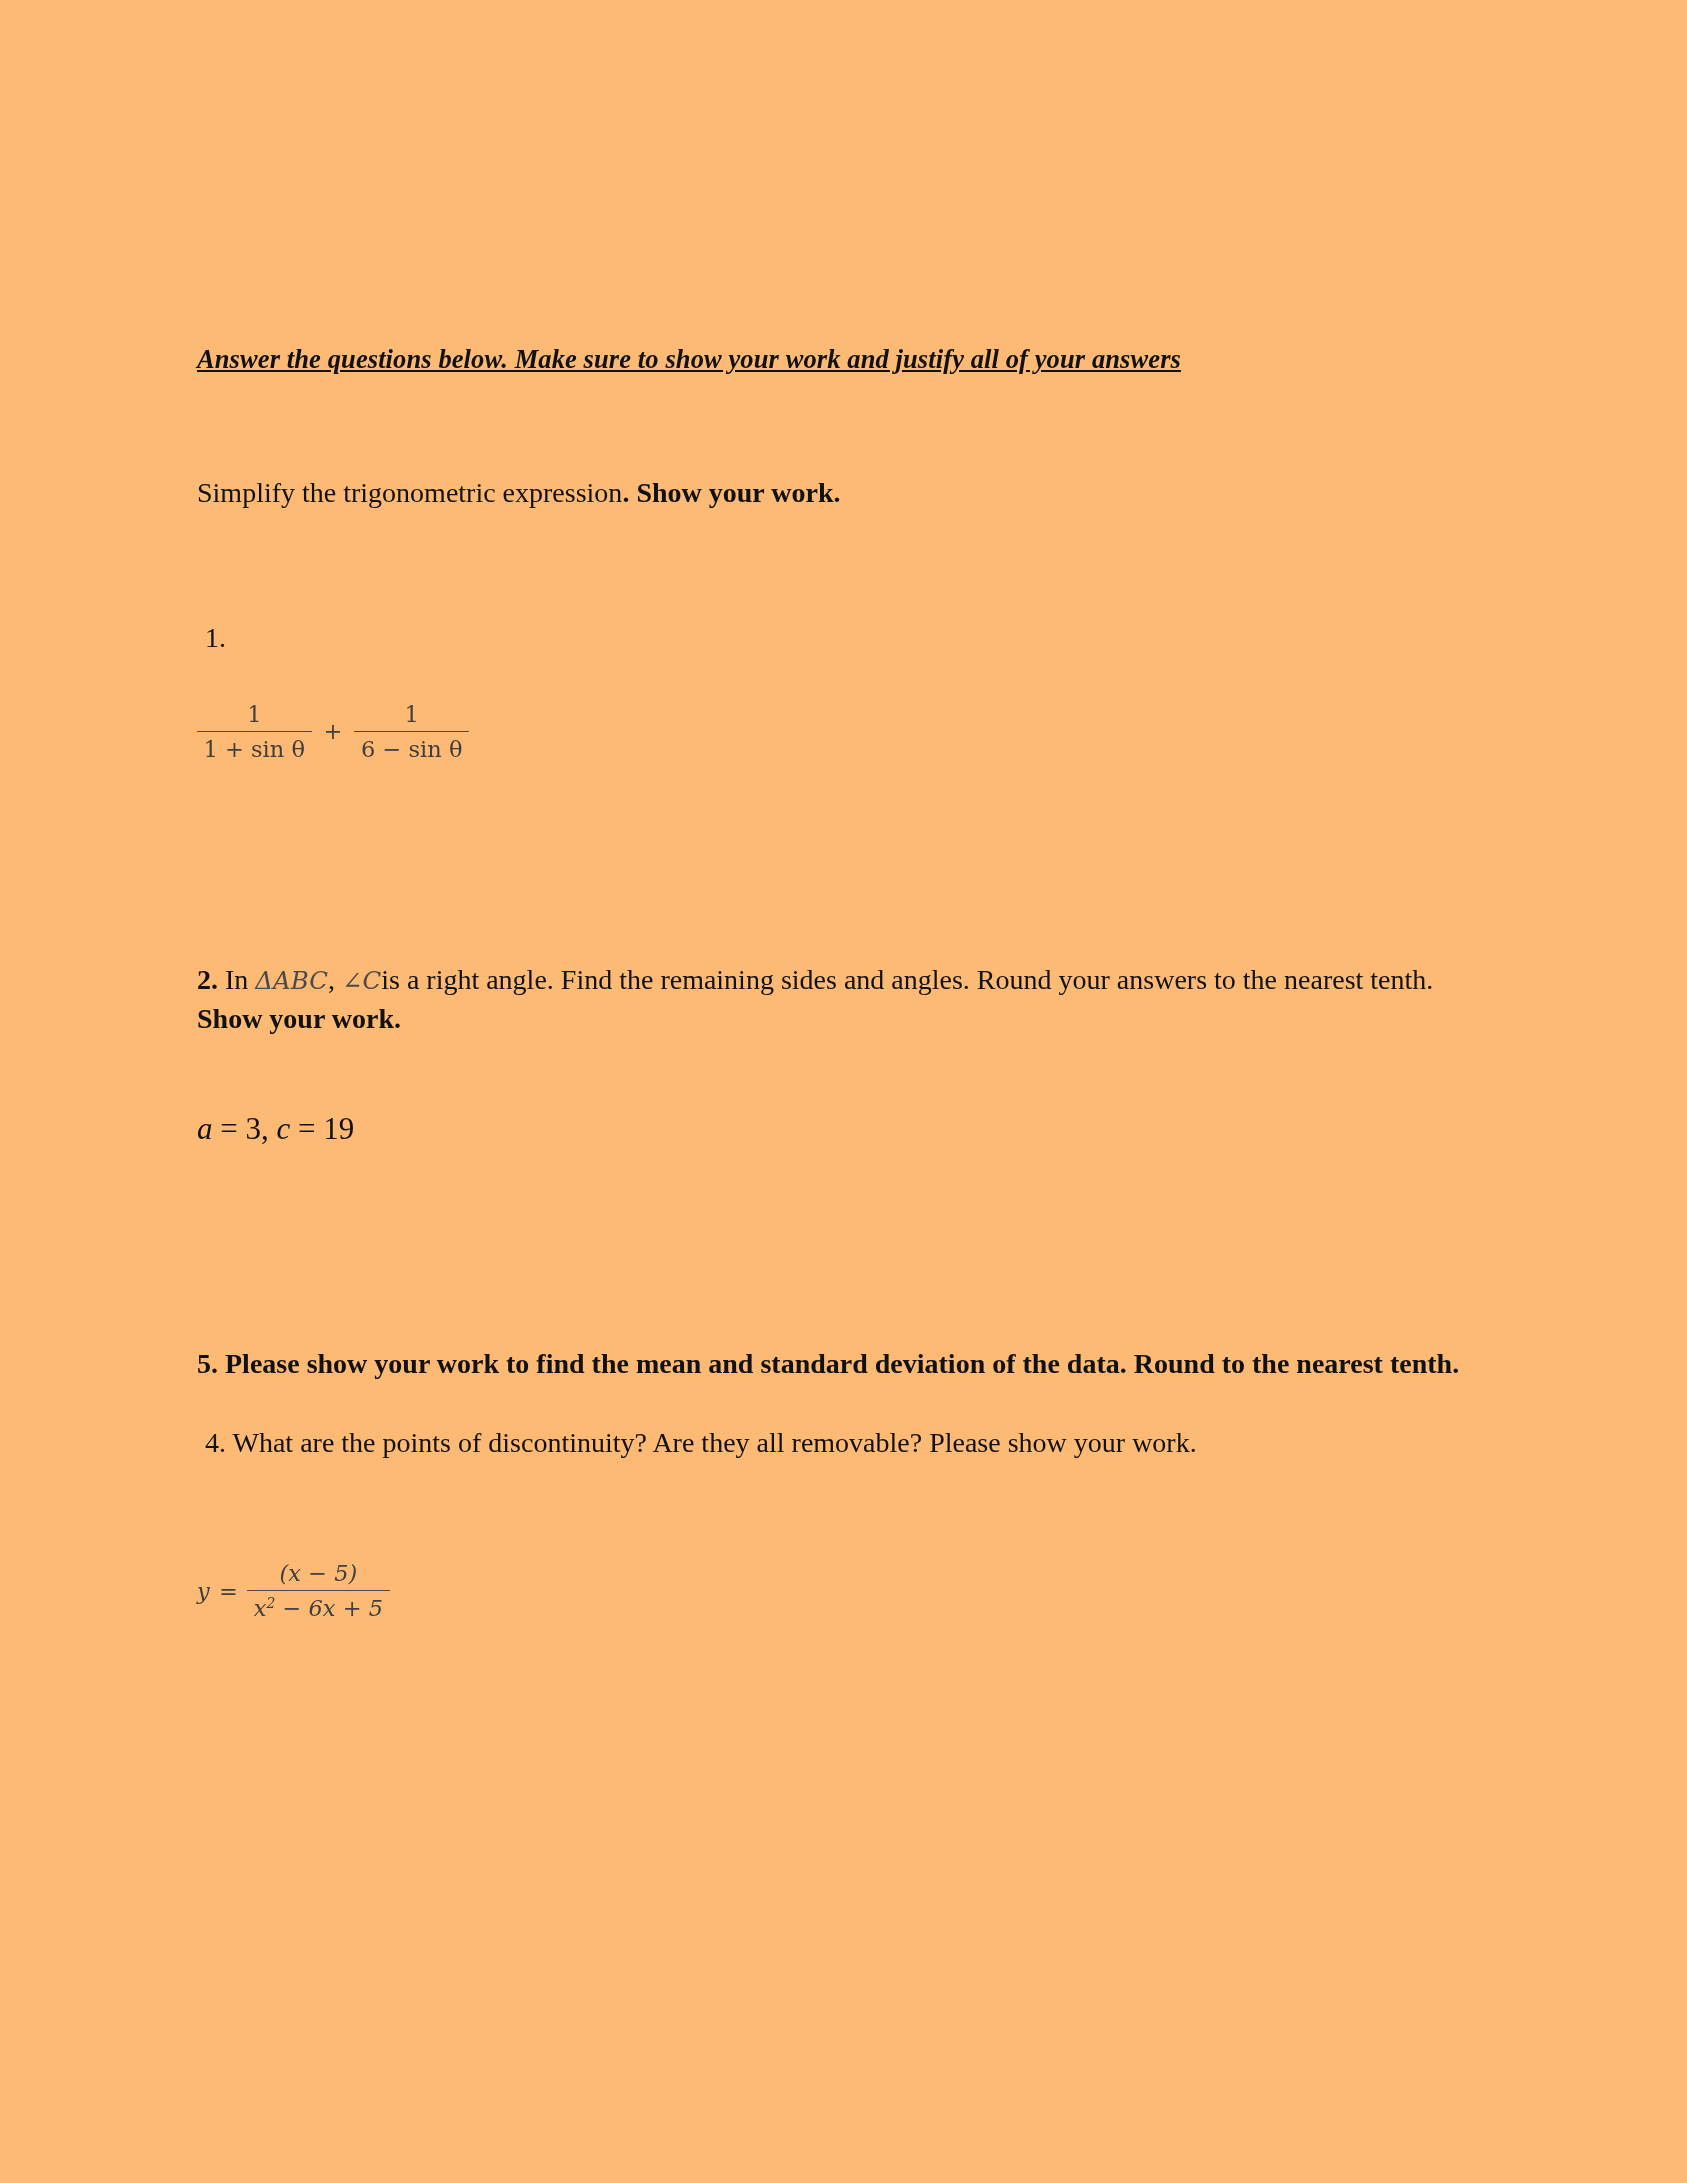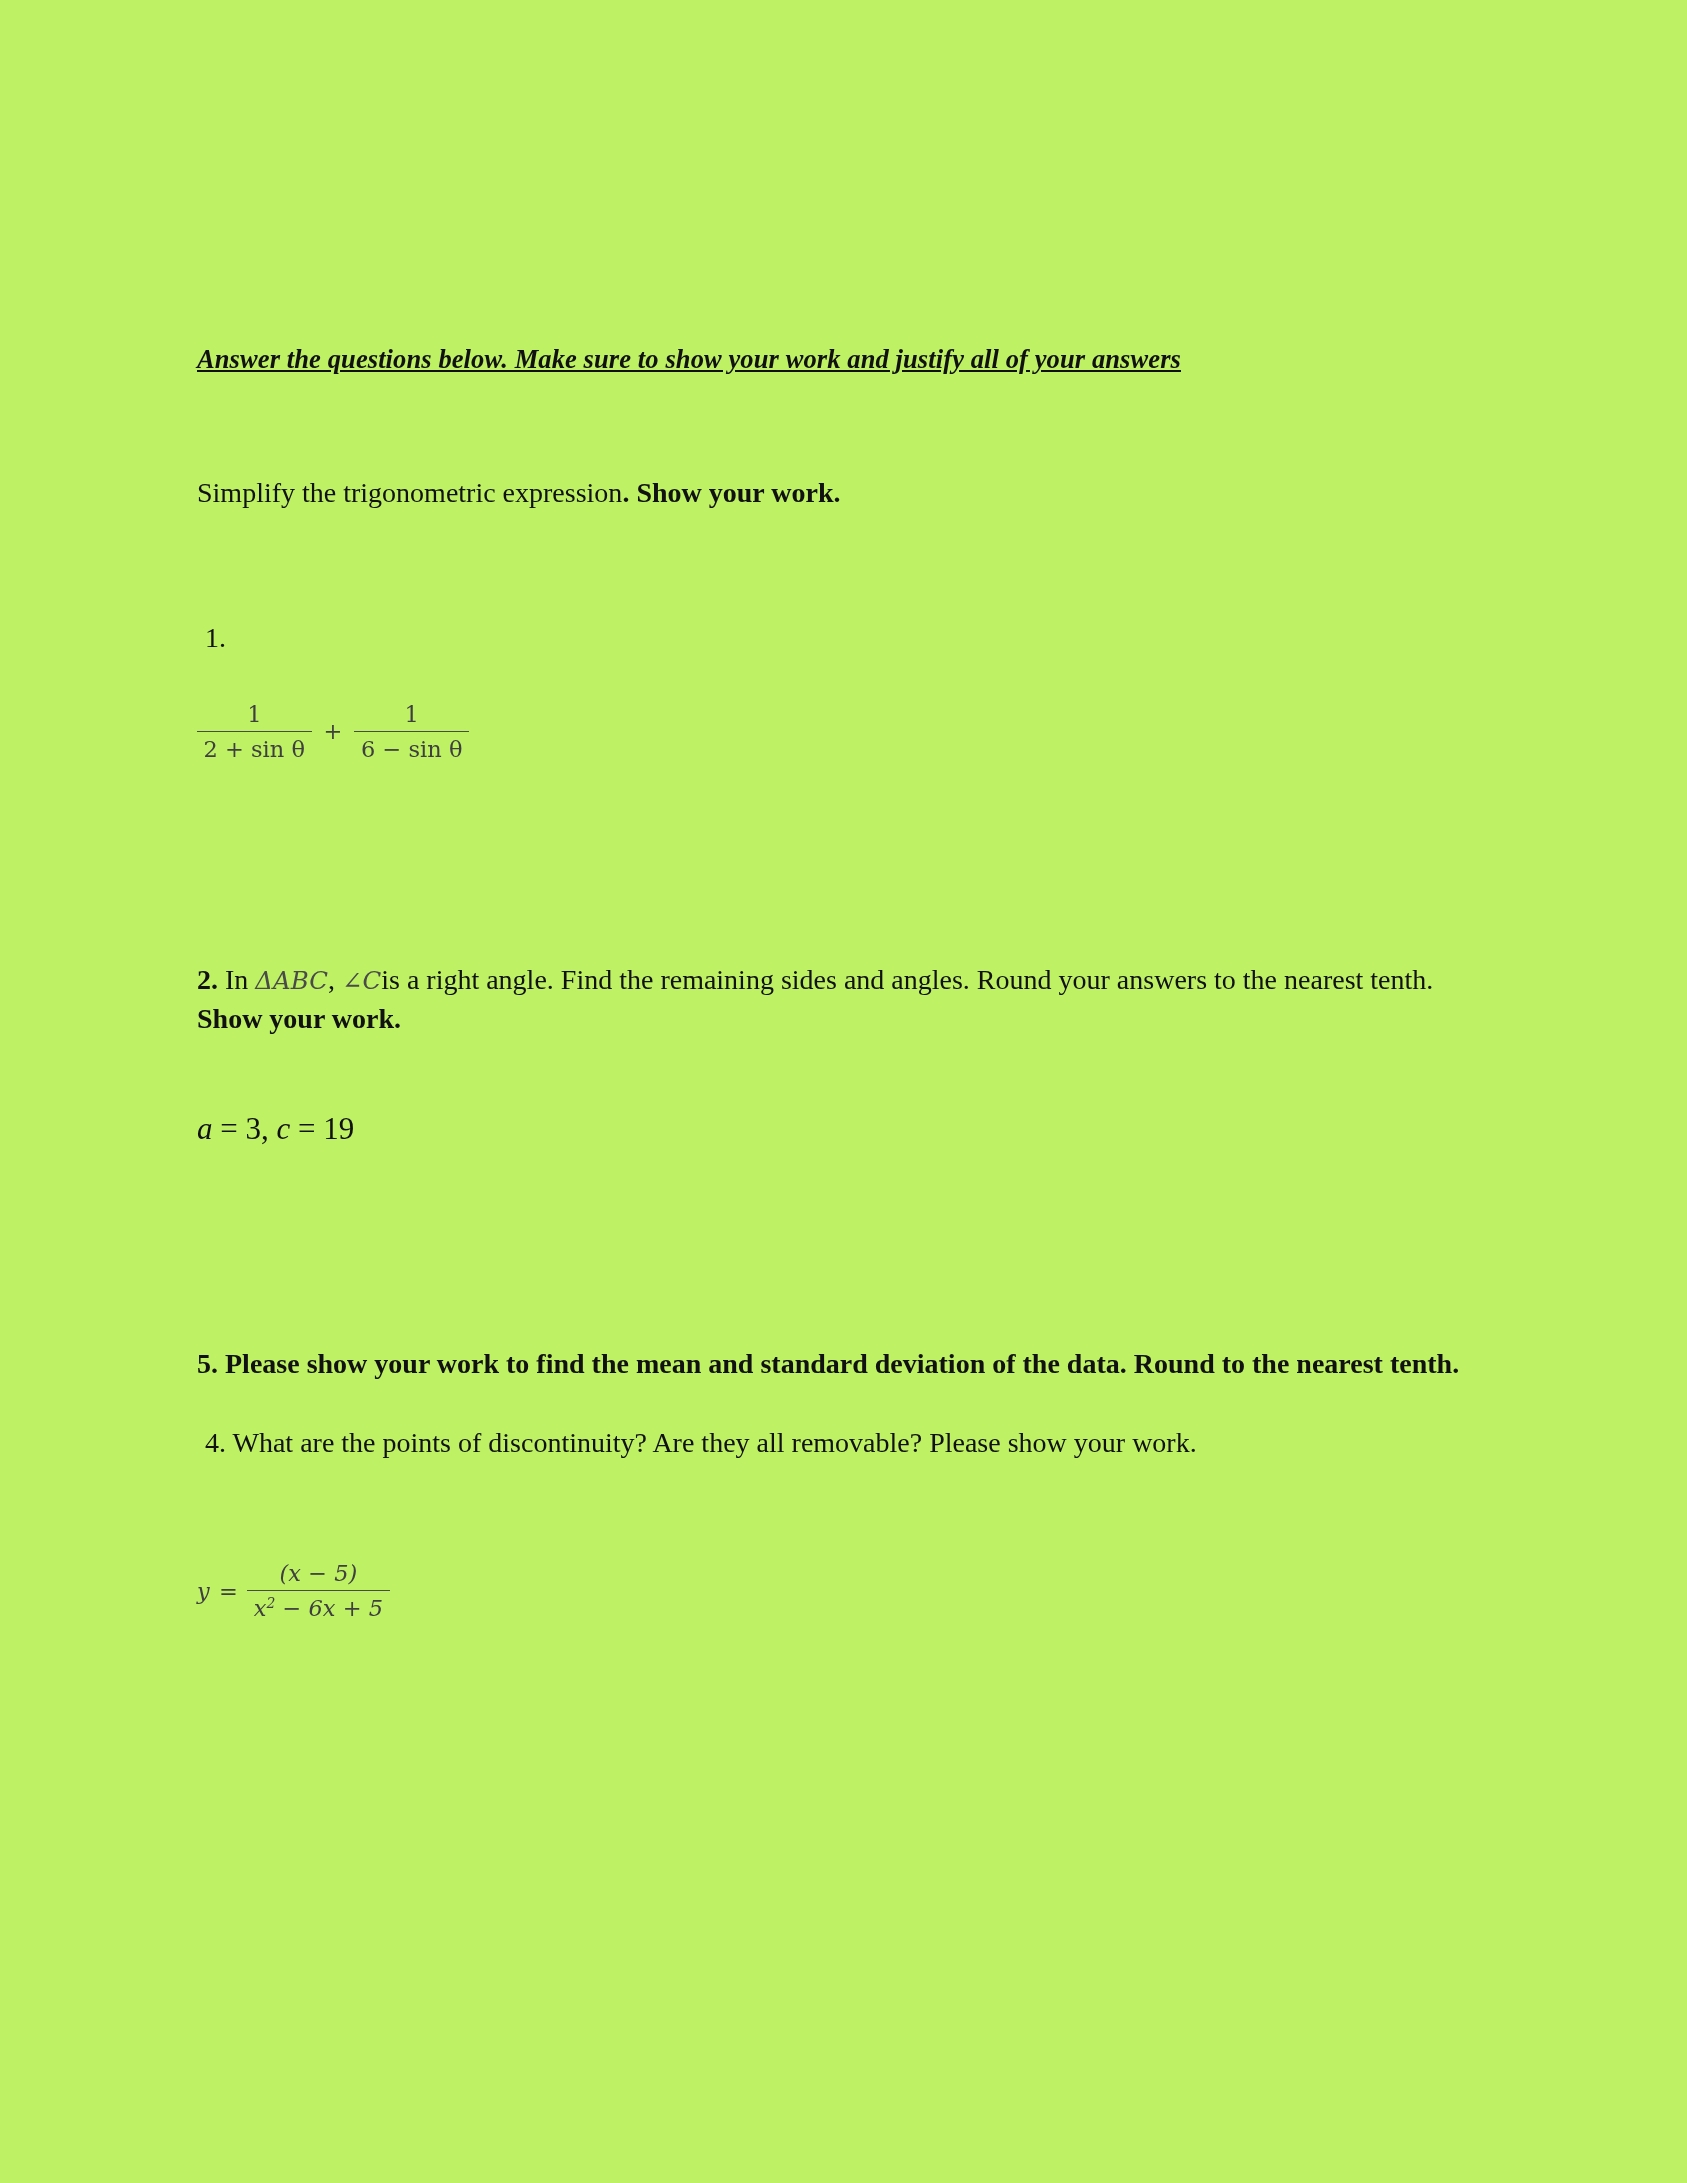--- a/index.html
+++ b/index.html
@@ -3,21 +3,21 @@
 <meta charset="utf-8">
 <style>
   * { margin: 0; padding: 0; box-sizing: border-box; }
   html, body { background: #ffffff; }
   body { font-family: "Liberation Serif", serif; color: #111111; }
 
   .page {
     position: relative;
     width: 1687px;
     height: 2183px;
-    background: #bef264;
+    background: #fdba74;
     padding: 344px 198px 0 197px;
     overflow: hidden;
   }
 
   .heading {
     font-size: 26.5px;
     font-weight: bold;
     font-style: italic;
     text-decoration: underline;
     margin-bottom: 99px;
@@ -101,21 +101,21 @@
 
   <p class="body-text intro">
     <span>Simplify the trigonometric expression</span><b>. Show your work.</b>
   </p>
 
   <div class="qnum">1.</div>
 
   <div class="math-block math-q1">
     <span class="frac">
       <span class="num">1</span>
-      <span class="den">2 + sin θ</span>
+      <span class="den">1 + sin θ</span>
     </span>
     <span class="op">+</span>
     <span class="frac">
       <span class="num">1</span>
       <span class="den">6 − sin θ</span>
     </span>
   </div>
 
   <p class="body-text q2-para">
     <b>2.</b><span>  In </span><span class="math-inline">ΔABC</span><span>, </span><span class="math-inline">∠C</span><span>is a right angle. Find the remaining sides and angles. Round your answers to the nearest tenth. </span><b>Show your work.</b>

